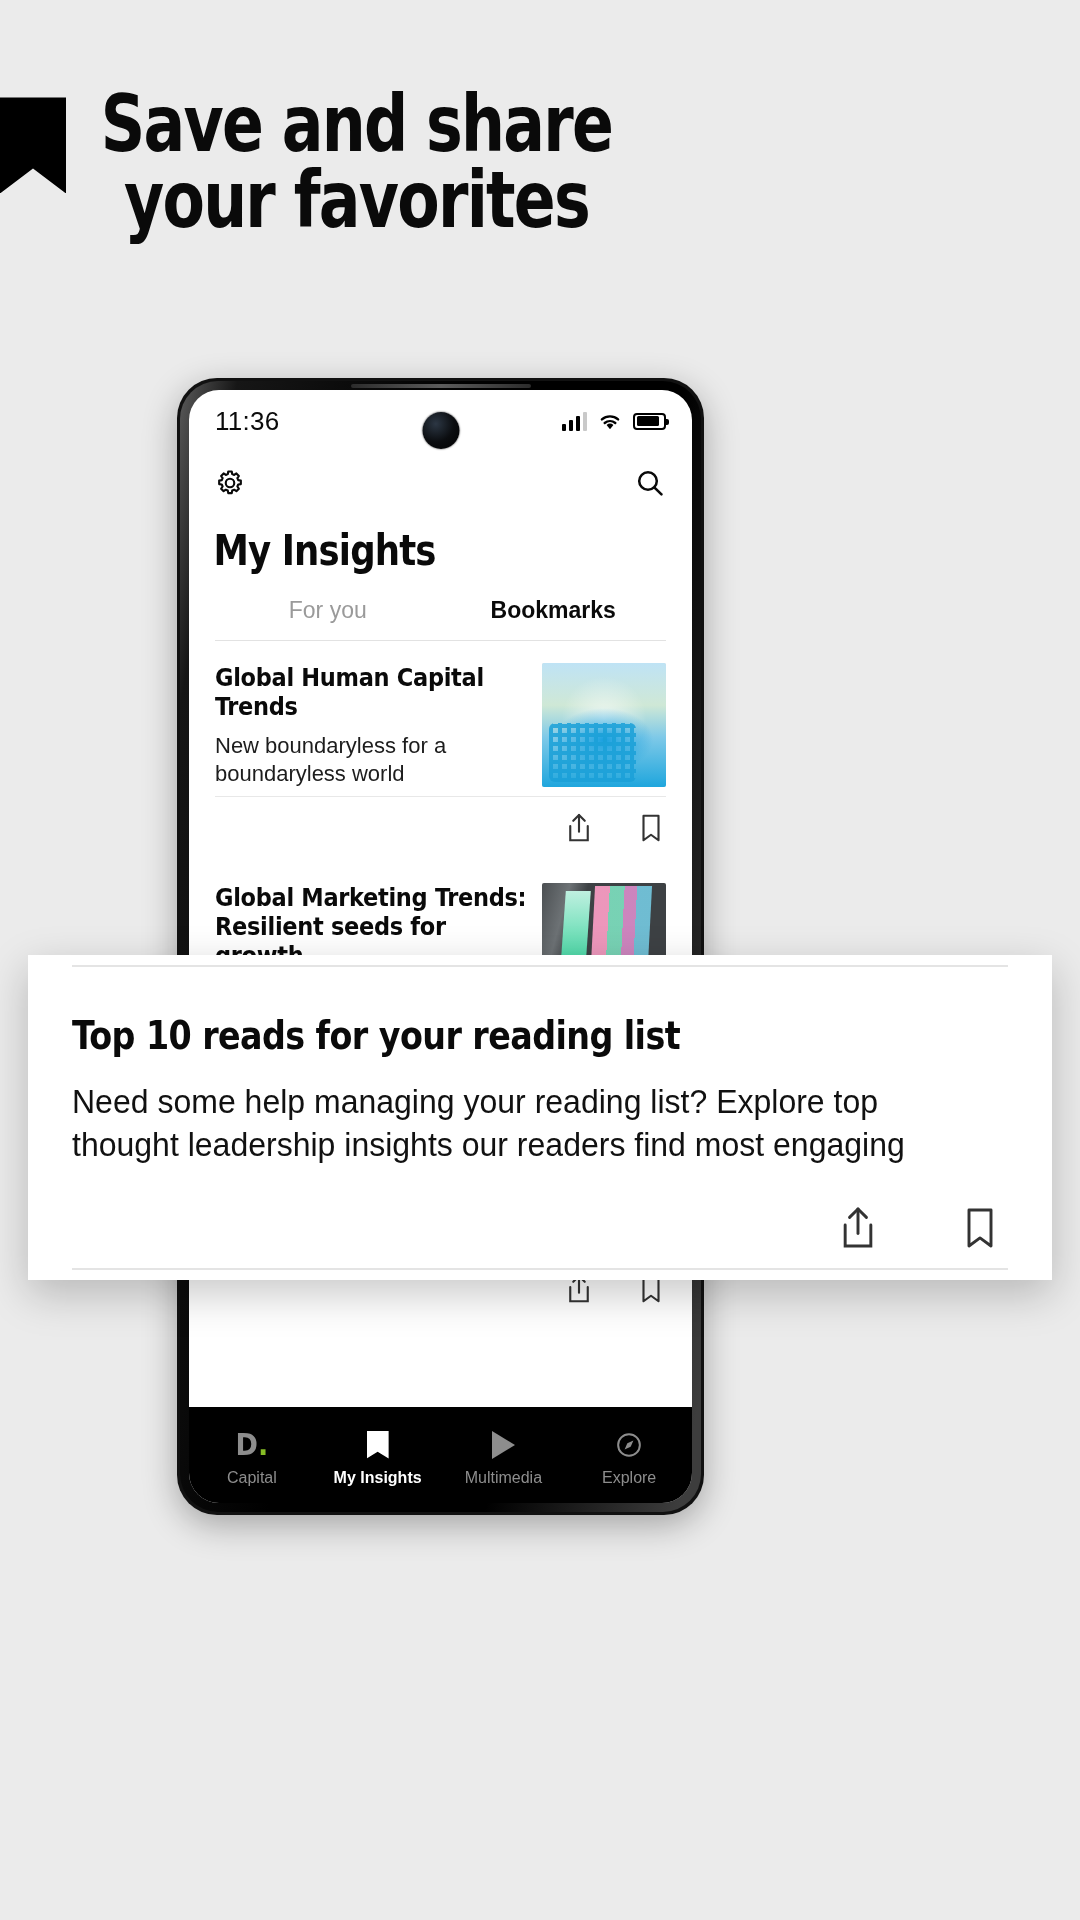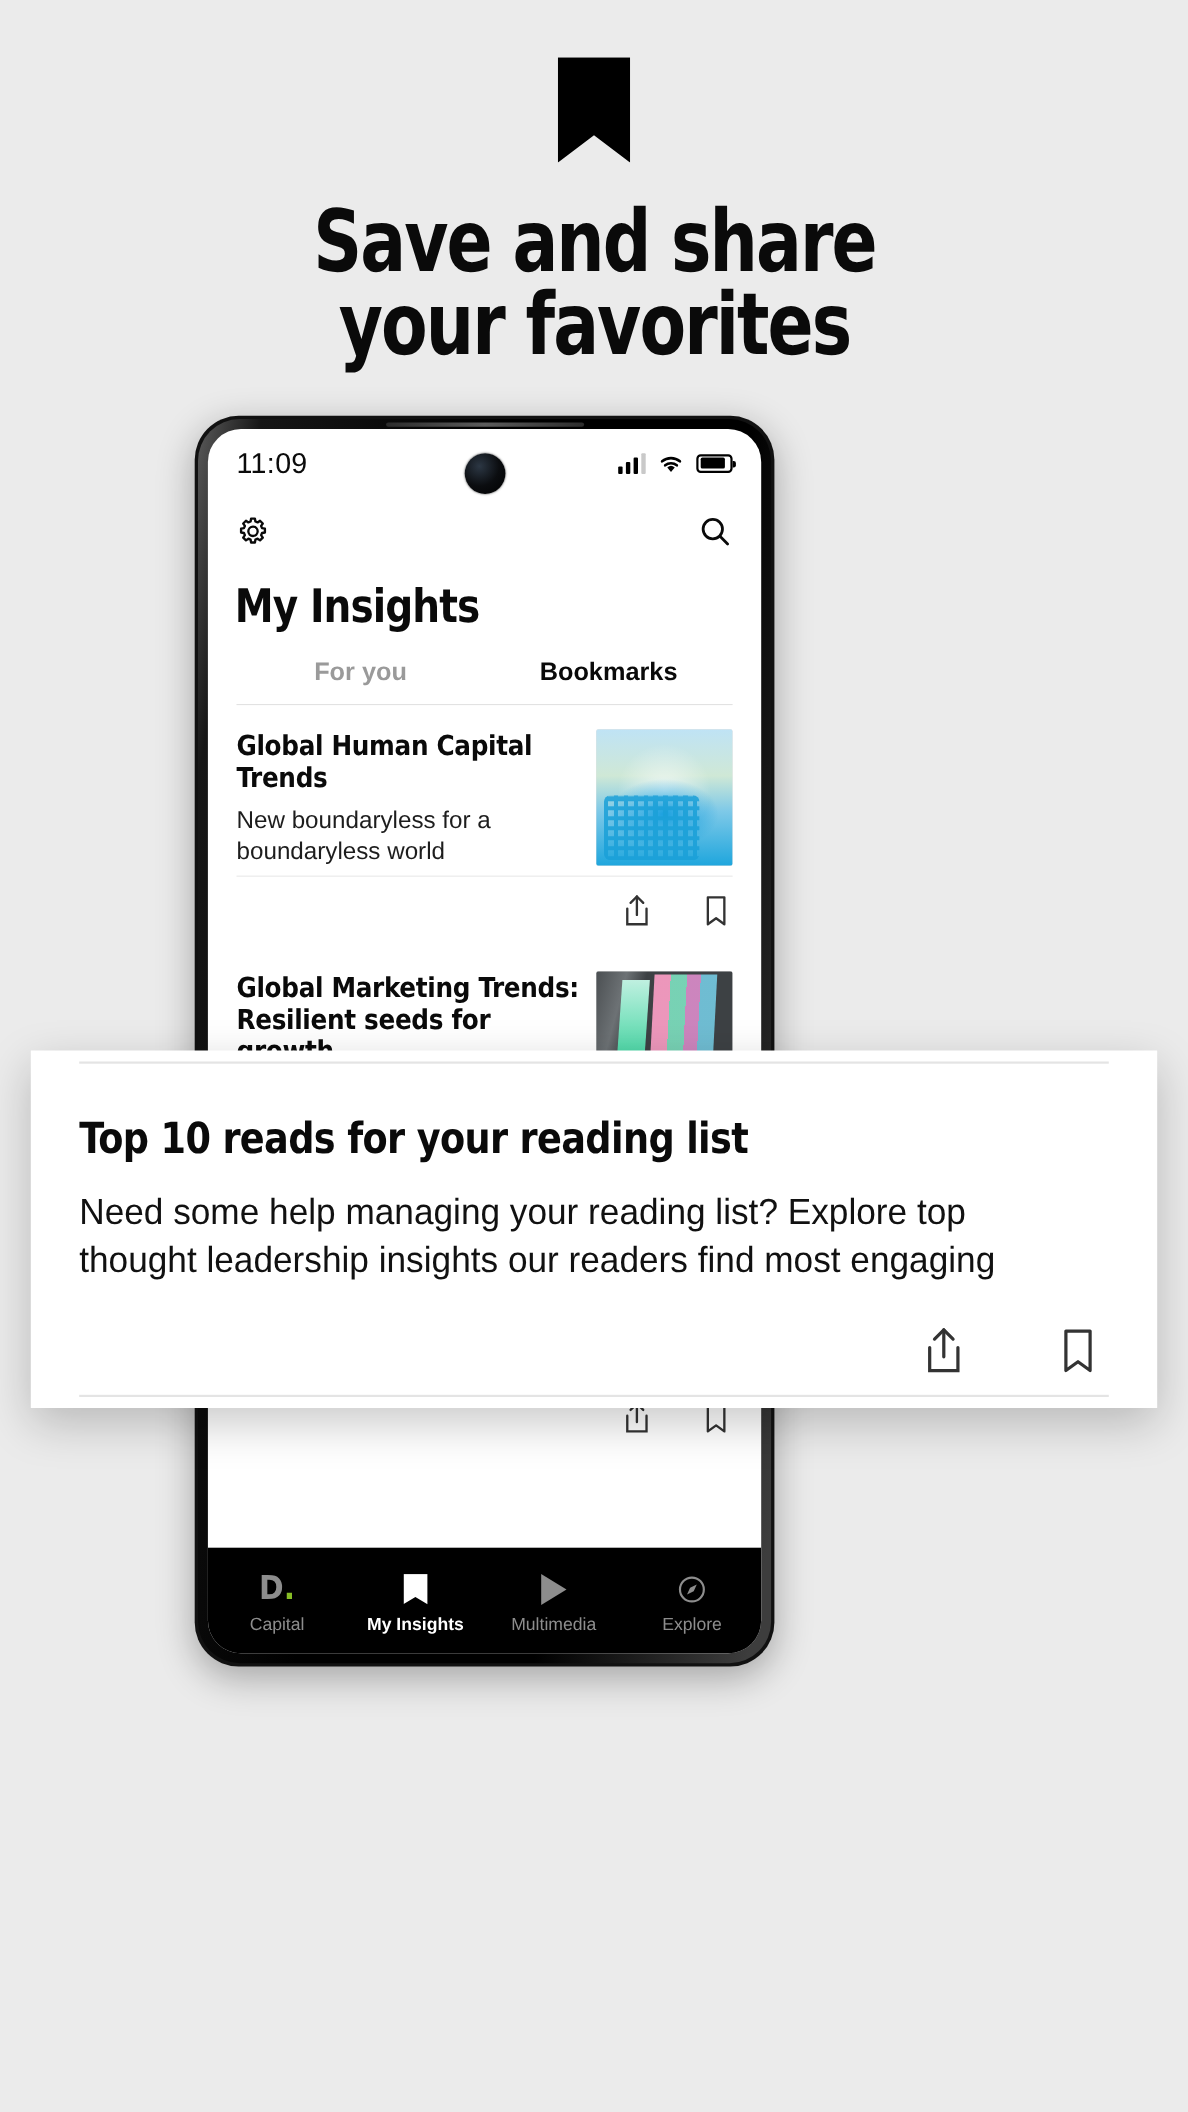--- a/index.html
+++ b/index.html
@@ -8,21 +8,21 @@
     background:#ebebeb;
     font-family:"Liberation Sans", sans-serif;
     position:relative;
     overflow:hidden;
   }
 
   
   .promo-head {
     position:absolute; top:0; left:0; width:1080px;
     padding-top:52px;
-    display:flex; flex-direction:column; align-items:center;
+    display:flex; align-items:center;
   }
   .bookmark-mark {
     width:66px; height:96px;
     background:#000;
     clip-path: polygon(0 0, 100% 0, 100% 100%, 50% 74%, 0 100%);
   }
   .promo-title {
     margin-top:34px;
     font-family:"DejaVu Sans Condensed","Liberation Sans", sans-serif;
     font-weight:bold;
@@ -108,21 +108,21 @@
     transform:scaleX(0.94);
     transform-origin:left center;
   }
 
   
   .tabs {
     display:flex; margin:18px 26px 0;
     border-bottom:1.6px solid #e2e2e2;
   }
   .tab { flex:1; text-align:center; padding-bottom:16px; font-size:23px; }
-  .tab.inactive { color:#9a9a9a; font-weight:700; }
+  .tab.inactive { color:#9a9a9a; font-weight:400; }
   .tab.active { color:#0a0a0a; font-weight:bold; }
 
   
   .list { padding:0 26px; }
   .article {
     display:flex; justify-content:space-between; gap:2px;
     padding:22px 0 0; border-bottom:1.6px solid #e8e8e8;
     position:relative;
   }
   .art-text { flex:1; padding-bottom:8px; }
@@ -266,21 +266,21 @@
     <div>your favorites</div>
   </div>
 </div>
 
 <div class="phone">
   <div class="phone-inner-bezel"></div>
   <div class="speaker"></div>
   <div class="phone-screen">
 
     <div class="statusbar">
-      <div class="status-time">11:09</div>
+      <div class="status-time">11:36</div>
       <div class="camera-hole"></div>
       <div class="status-icons">
         <div class="sig">
             <i></i>
             <i></i>
             <i></i>
             <i></i>
           </div>
         <svg width="24" height="19" viewBox="0 0 24 19">
           <path d="M12 17.2 8.6 12.9a5.4 5.4 0 0 1 6.8 0z" fill="#000"></path>

